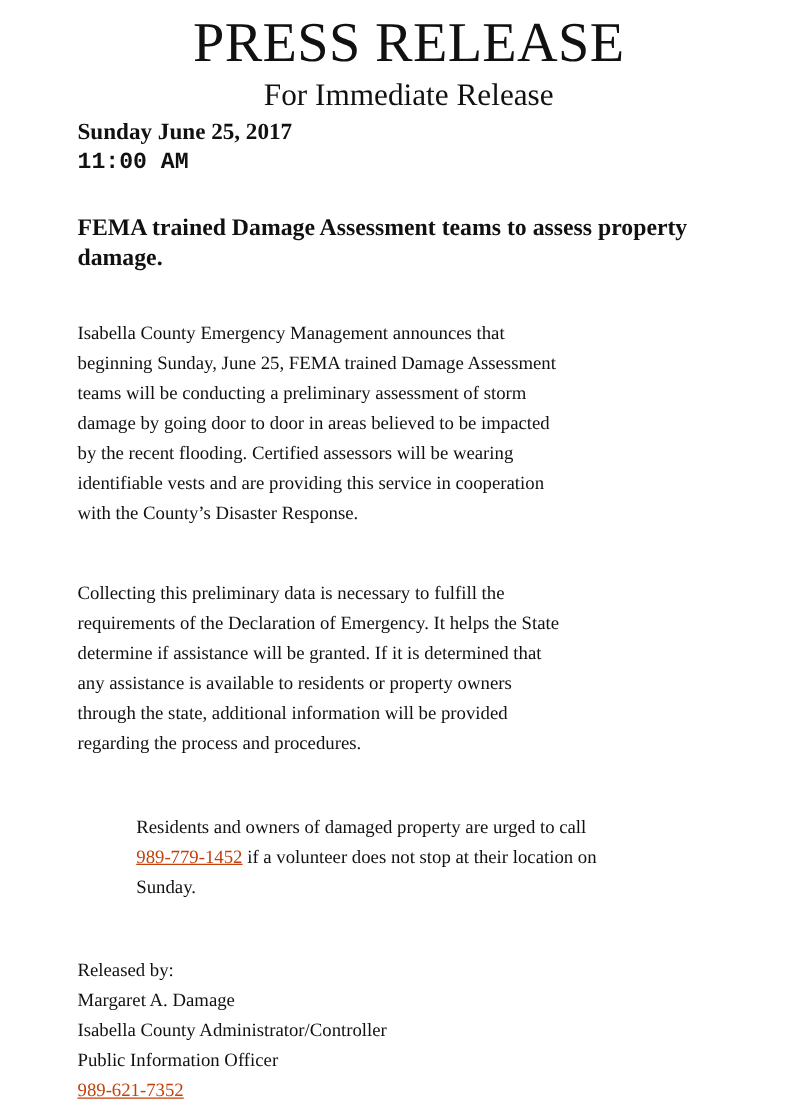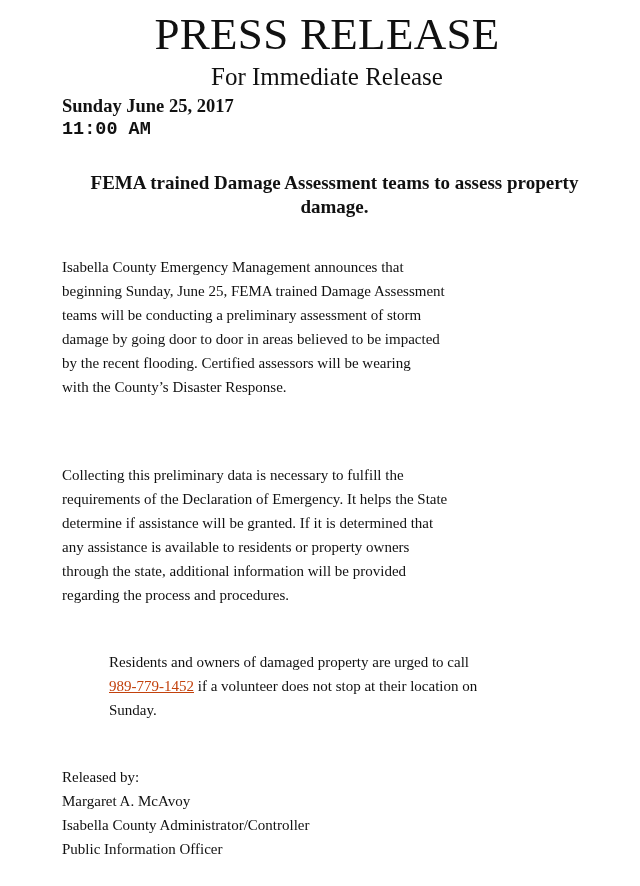--- a/index.html
+++ b/index.html
@@ -15,21 +15,21 @@
     position: absolute; left: 0; width: 654px; top: 62px; text-align: center;
     font-size: 25px; line-height: 30px;
   }
   .date, .time {
     position: absolute; left: 62px; font-weight: bold; font-size: 18.5px; line-height: 24px;
   }
   .date { top: 94px; font-family: Liberation Serif, serif; }
   .time { top: 118px; font-family: Liberation Mono, monospace; }
   .headline {
     position: absolute; left: 62px; top: 171px; width: 545px;
-    font-weight: bold; font-size: 19px; line-height: 24px; text-align: center;
+    font-weight: bold; font-size: 19px; line-height: 24px;
   }
   .para {
     position: absolute; left: 62px; width: 560px;
     font-size: 15px; line-height: 24px;
   }
   .p1 { top: 255px; }
   .p2 { top: 463px; }
   .p3 { top: 650px; margin-left: 47px; }
   .sig { top: 765px; }
   .line { display: block; white-space: nowrap; }
@@ -47,36 +47,38 @@
   <span class="line">FEMA trained Damage Assessment teams to assess property</span>
   <span class="line">damage.</span>
 </div>
 
 <div class="para p1">
   <span class="line">Isabella County Emergency Management announces that</span>
   <span class="line">beginning Sunday, June 25, FEMA trained Damage Assessment</span>
   <span class="line">teams will be conducting a preliminary assessment of storm</span>
   <span class="line">damage by going door to door in areas believed to be impacted</span>
   <span class="line">by the recent flooding. Certified assessors will be wearing</span>
+  <span class="line">identifiable vests and are providing this service in cooperation</span>
   <span class="line">with the County’s Disaster Response.</span>
 </div>
 
 <div class="para p2">
   <span class="line">Collecting this preliminary data is necessary to fulfill the</span>
   <span class="line">requirements of the Declaration of Emergency. It helps the State</span>
   <span class="line">determine if assistance will be granted.  If it is determined that</span>
   <span class="line">any assistance is available to residents or property owners</span>
   <span class="line">through the state, additional information will be provided</span>
   <span class="line">regarding the process and procedures.</span>
 </div>
 
 <div class="para p3">
   <span class="line">Residents and owners of damaged property are urged to call</span>
   <span class="line"><a class="phone" href="#">989-779-1452</a><span> if a volunteer does not stop at their location on</span></span>
   <span class="line">Sunday.</span>
 </div>
 
 <div class="para sig">
   <span class="line">Released by:</span>
-  <span class="line">Margaret A. McAvoy</span>
+  <span class="line">Margaret A. Damage</span>
   <span class="line">Isabella County Administrator/Controller</span>
   <span class="line">Public Information Officer</span>
+  <span class="line"><a class="phone" href="#">989-621-7352</a></span>
 </div>
 
 </body></html>

